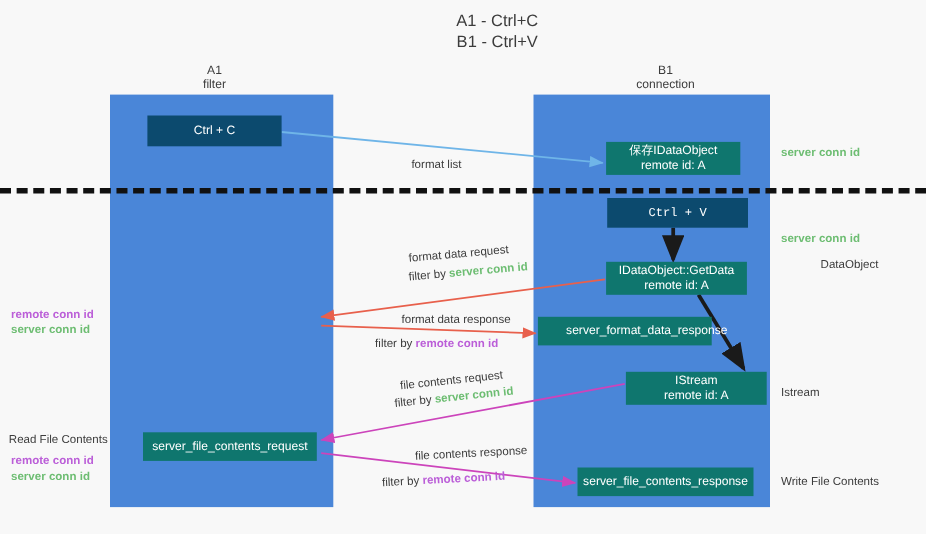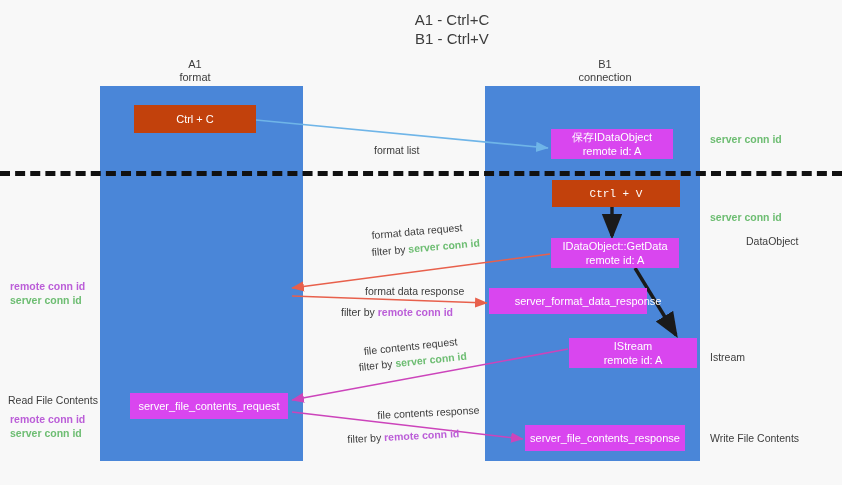--- a/index.html
+++ b/index.html
@@ -45,22 +45,22 @@
     display: flex;
     flex-direction: column;
     align-items: center;
     justify-content: center;
     text-align: center;
     color: #ffffff;
     font-size: 11px;
     line-height: 14px;
     white-space: pre;
   }
-  .node.green { background: #c2410c; align-items: center; }
-  .node.orange { background: #d946ef; }
+  .node.green { background: #0c4a6e; align-items: center; }
+  .node.orange { background: #0f766e; }
   .dashed {
     position: absolute;
     left: 0;
     top: 171px;
     width: 842px;
     height: 0;
     border-top: 5px dashed #111111;
   }
   .side-label {
     position: absolute;
@@ -88,21 +88,21 @@
     pointer-events: none;
   }
 </style>
 </head>
 <body>
 
 <div id="canvas">
 
   <div class="title"><span>A1 - Ctrl+C</span><br><span>B1 - Ctrl+V</span></div>
 
-  <div class="col-head" style="left:125px; top:58px; width:140px;"><span>A1</span><br><span>format</span></div>
+  <div class="col-head" style="left:125px; top:58px; width:140px;"><span>A1</span><br><span>filter</span></div>
 
   <div class="col-head" style="left:535px; top:58px; width:140px;"><span>B1</span><br><span>connection</span></div>
 
   <div class="lane" style="left:100px; top:86px; width:203px; height:375px;"></div>
   <div class="lane" style="left:485px; top:86px; width:215px; height:375px;"></div>
 
   <svg class="arrows" viewBox="0 0 842 485">
     <defs>
       <marker id="ah-blue" markerWidth="9" markerHeight="9" refX="7.5" refY="3.2" orient="auto">
         <path d="M0,0 L8,3.2 L0,6.4 z" fill="#6fb5e8"></path>

